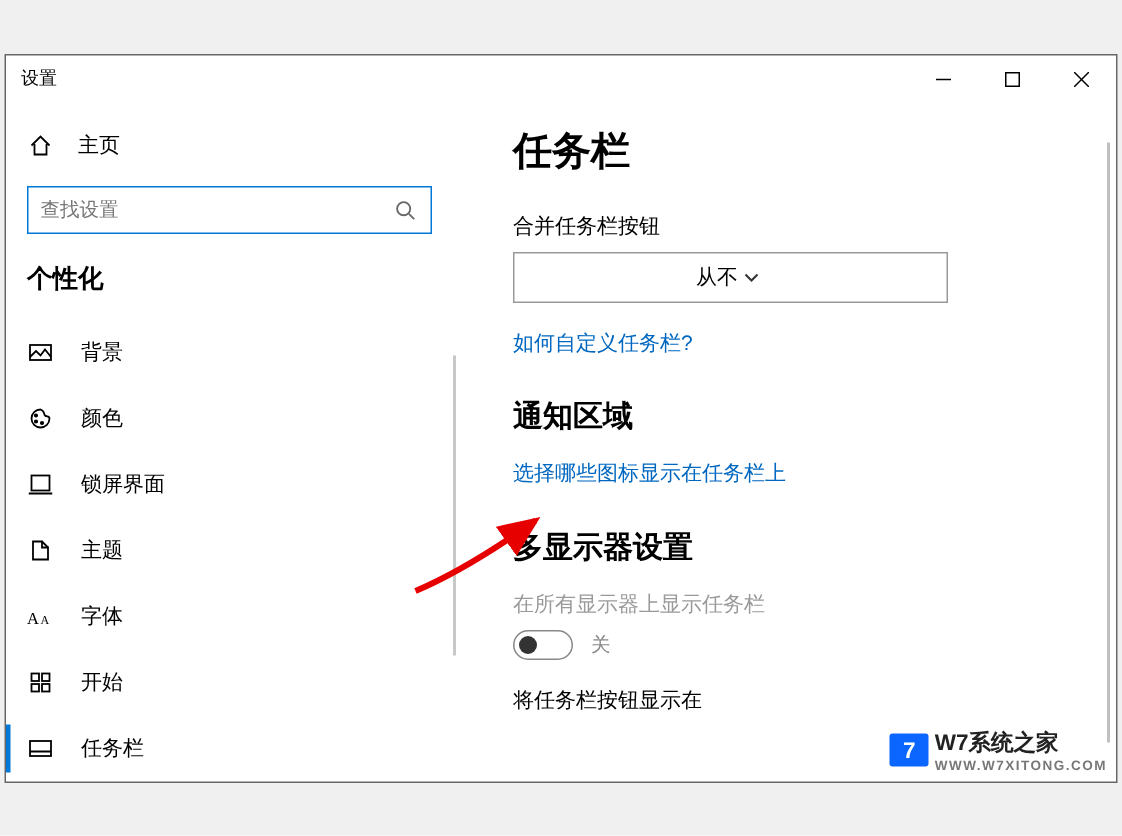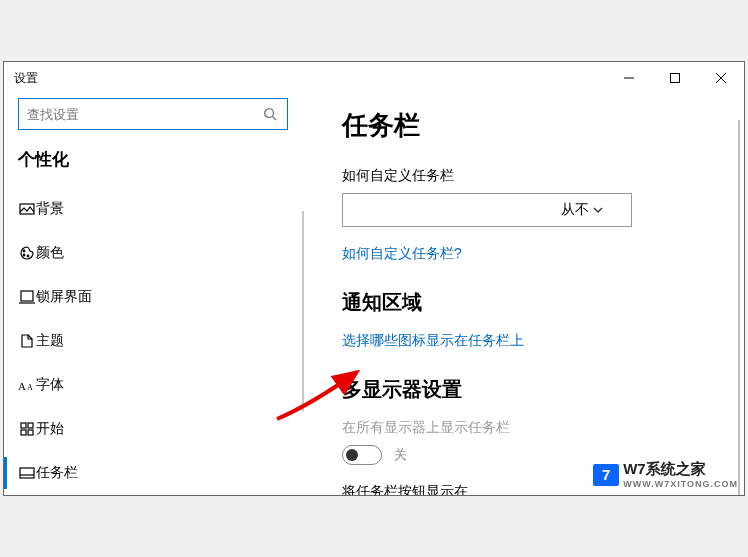--- a/index.html
+++ b/index.html
@@ -8,21 +8,21 @@
     font-size: 13px;
     background: #f0f0f0;
     display: flex;
     justify-content: center;
     align-items: center;
     height: 557px;
     overflow: hidden;
   }
   .window {
     width: 742px;
-    height: 435px;
+    height: 486px;
     background: #fff;
     border: 1px solid #666;
     position: relative;
     display: flex;
     flex-direction: column;
   }
   .titlebar {
     height: 32px;
     display: flex;
     align-items: center;
@@ -73,21 +73,21 @@
     font-weight: 600;
   }
   .nav {
     margin-top: 10px;
     position: relative;
   }
   .nav-item {
     display: flex; align-items: center;
     height: 44px;
     padding: 0 14px;
-    gap: 0;
+    gap: 18px;
     font-size: 14px;
     color: #000;
     position: relative;
   }
   .nav-item.active::before {
     content:"";
     position:absolute; left:-1px; top:6px; bottom:6px; width:4px;
     background:#0078d7;
   }
   .icon { width: 18px; height: 18px; display:flex; align-items:center; justify-content:center; }
@@ -104,23 +104,23 @@
     padding: 14px 24px 0 38px;
     position: relative;
     overflow: hidden;
   }
   h1.page-title { font-size: 26px; font-weight: 600; margin-bottom: 24px; }
   .label { font-size: 14px; margin-bottom: 8px; color:#000; }
   .combo {
     width: 290px; height: 34px;
     border: 1px solid #999;
     display:flex; align-items:center;
-    padding: 0 24px;
+    padding: 0 10px;
     font-size: 14px;
-    justify-content: flex-end;
+    justify-content: center;
     margin-bottom: 18px;
   }
   .link { color:#0067c0; font-size: 14px; margin-bottom: 14px; display:block; }
   h2.section { font-size: 20px; font-weight:600; margin-top: 26px; margin-bottom: 16px; }
   .disabled-label { color:#9a9a9a; font-size:14px; margin-bottom:8px; }
   .toggle-row { display:flex; align-items:center; gap:12px; margin-bottom:18px; }
   .toggle {
     width:40px; height:20px; border:1px solid #888; border-radius:10px; position:relative;
   }
   .toggle .knob {
@@ -268,21 +268,21 @@
           </span>
           <span>任务栏</span>
         </div>
         <div class="divider-vert"></div>
       </div>
     </div>
 
     <div class="content">
       <h1 class="page-title">任务栏</h1>
 
-      <div class="label">如何自定义任务栏</div>
+      <div class="label">合并任务栏按钮</div>
       <div class="combo">
         <span>从不</span>
         <span class="icon">
           <svg width="12" height="12" viewBox="0 0 12 12" fill="none" stroke="#333" stroke-width="1.4">
               <path d="M2 4 L6 8 L10 4"></path>
             </svg>
         </span>
       </div>
 
       <a class="link">如何自定义任务栏?</a>

